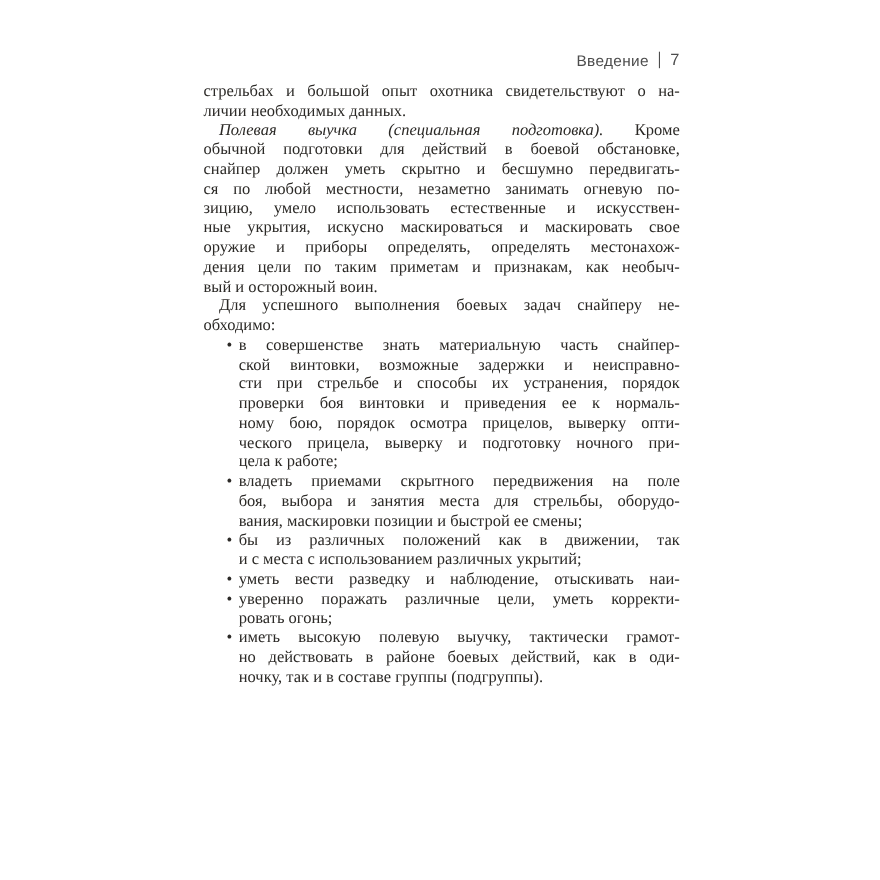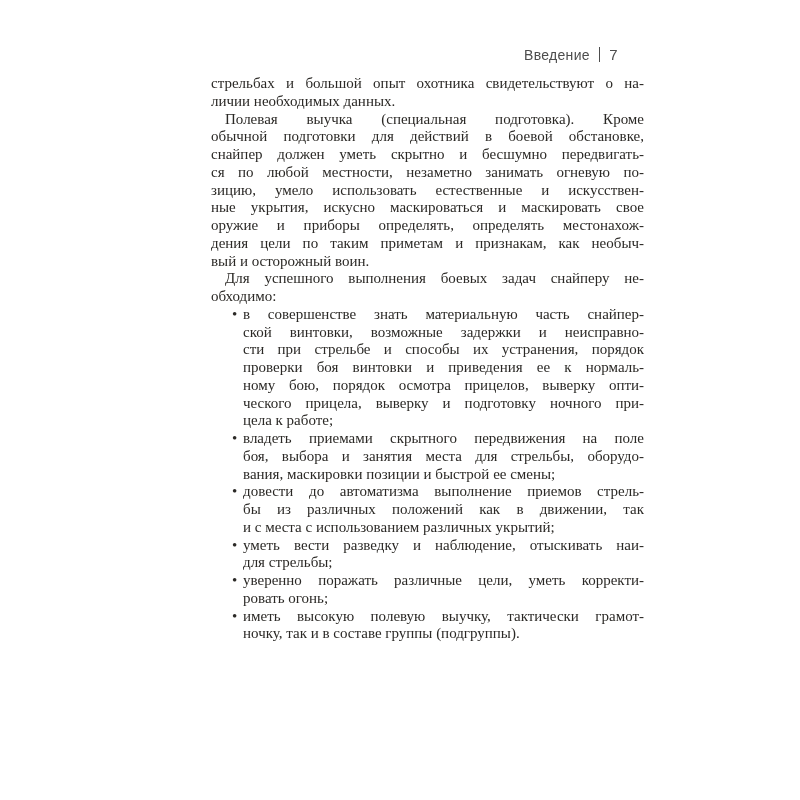--- a/index.html
+++ b/index.html
@@ -41,42 +41,41 @@
   }
   
   #text-block {
     position: absolute;
     top: 75px;
     left: 185px;
     width: 433px;
     font-size: 15px;
     line-height: 17.75px;
     color: #2b2926;
-    margin-left: 26px;
   }
   .para { position: relative; }
   .para.italic { }
   .para.bullet { padding-left: 32px; }
   .para.bullet .dot {
     position: absolute;
     left: 21px;
     top: 0;
     font-style: normal;
   }
   .line {
     text-align: justify;
     text-align-last: justify;
   }
   .line.lastline {
     text-align-last: left;
   }
   .line.firstline {
     text-indent: 14px;
   }
-  .it { }
+  .it { font-style: italic; }
 </style>
 </head>
 <body>
 
 <div id="page">
   <div id="running-head">
     <span>Введение</span>
     <span class="vbar"></span>
     <span class="pagenum">7</span>
   </div>
@@ -111,33 +110,32 @@
         <div class="line lastline">цела к работе;</div>
       </div>
       <div class="para bullet">
         <span class="dot">•</span>
         <div class="line">владеть приемами скрытного передвижения на поле</div>
         <div class="line">боя, выбора и занятия места для стрельбы, оборудо-</div>
         <div class="line lastline">вания, маскировки позиции и быстрой ее смены;</div>
       </div>
       <div class="para bullet">
         <span class="dot">•</span>
-        <div class="line">довести до автоматизма выполнение приемов стрель-</div>
         <div class="line">бы из различных положений как в движении, так</div>
         <div class="line lastline">и с места с использованием различных укрытий;</div>
       </div>
       <div class="para bullet">
         <span class="dot">•</span>
         <div class="line">уметь вести разведку и наблюдение, отыскивать наи-</div>
-        <div class="line lastline">для стрельбы;</div>
       </div>
       <div class="para bullet">
         <span class="dot">•</span>
         <div class="line">уверенно поражать различные цели, уметь корректи-</div>
         <div class="line lastline">ровать огонь;</div>
       </div>
       <div class="para bullet">
         <span class="dot">•</span>
         <div class="line">иметь высокую полевую выучку, тактически грамот-</div>
+        <div class="line">но действовать в районе боевых действий, как в оди-</div>
         <div class="line lastline">ночку, так и в составе группы (подгруппы).</div>
       </div>
     </div>
 </div>
 
 </body></html>

